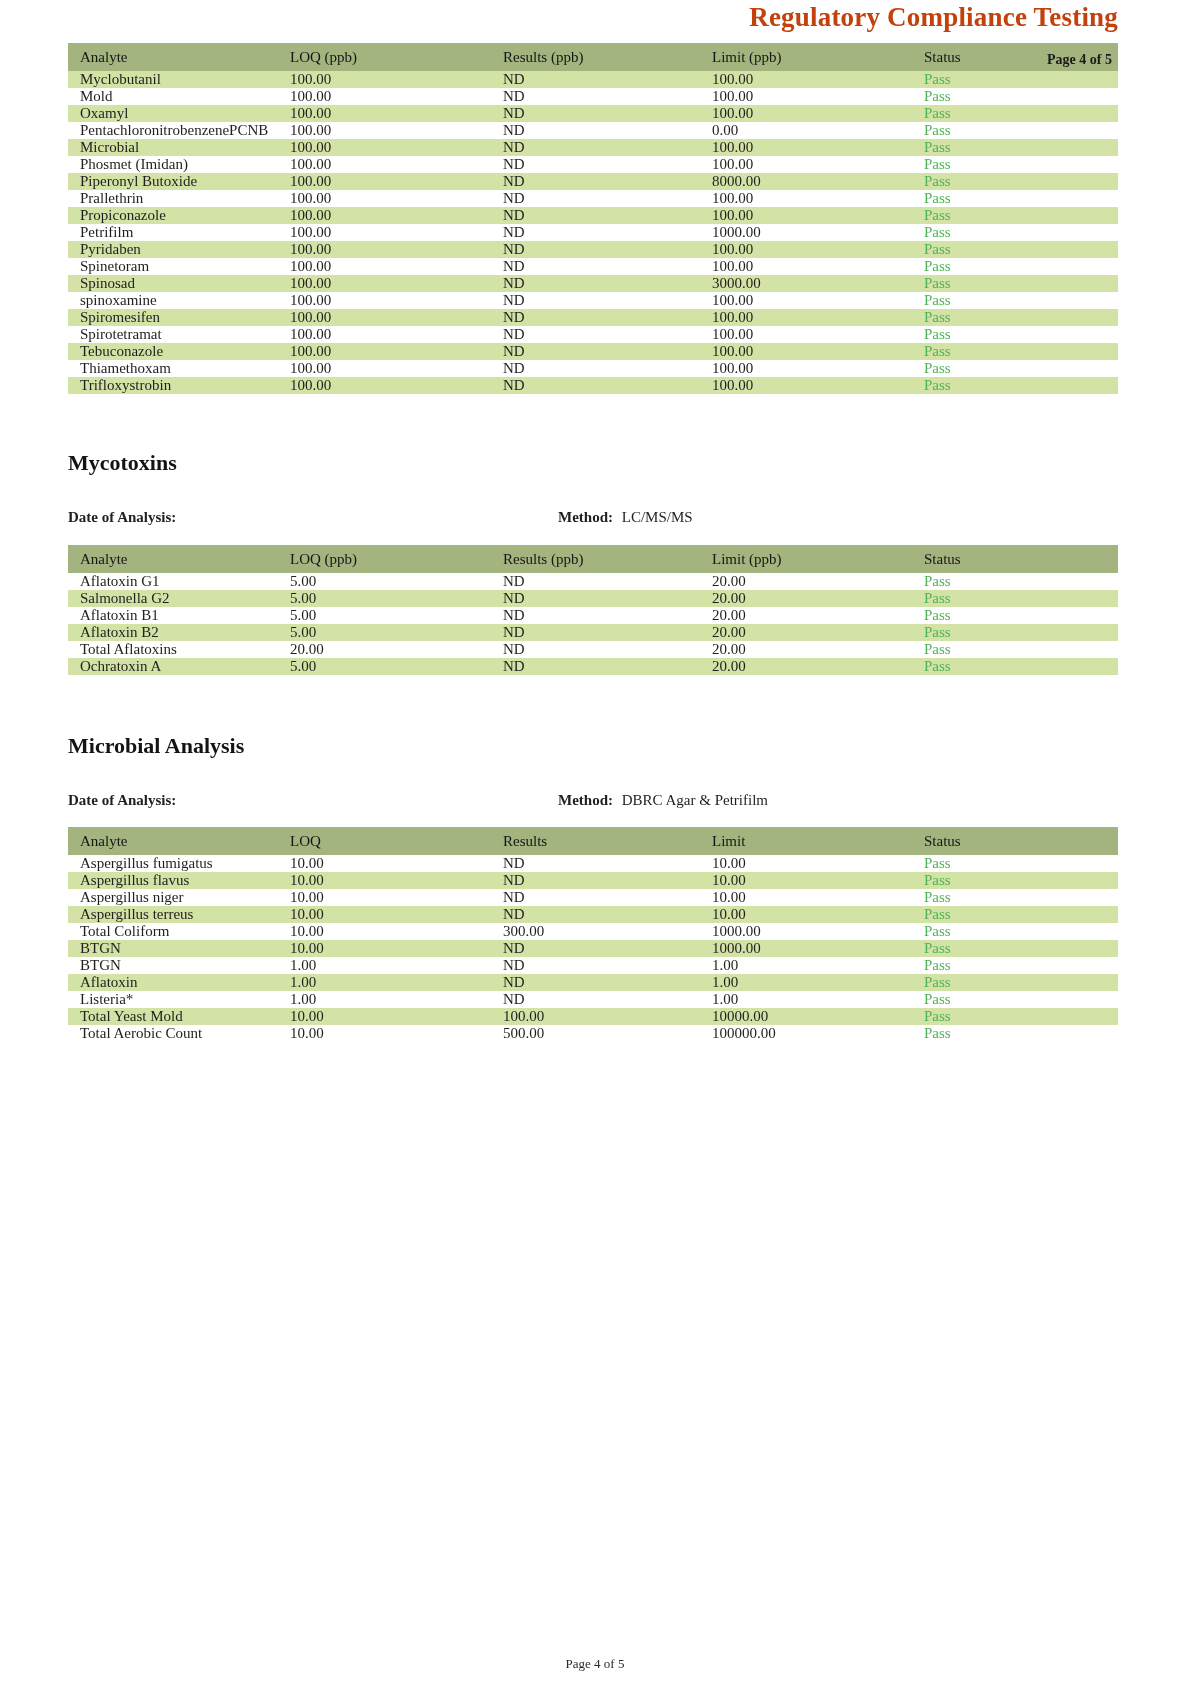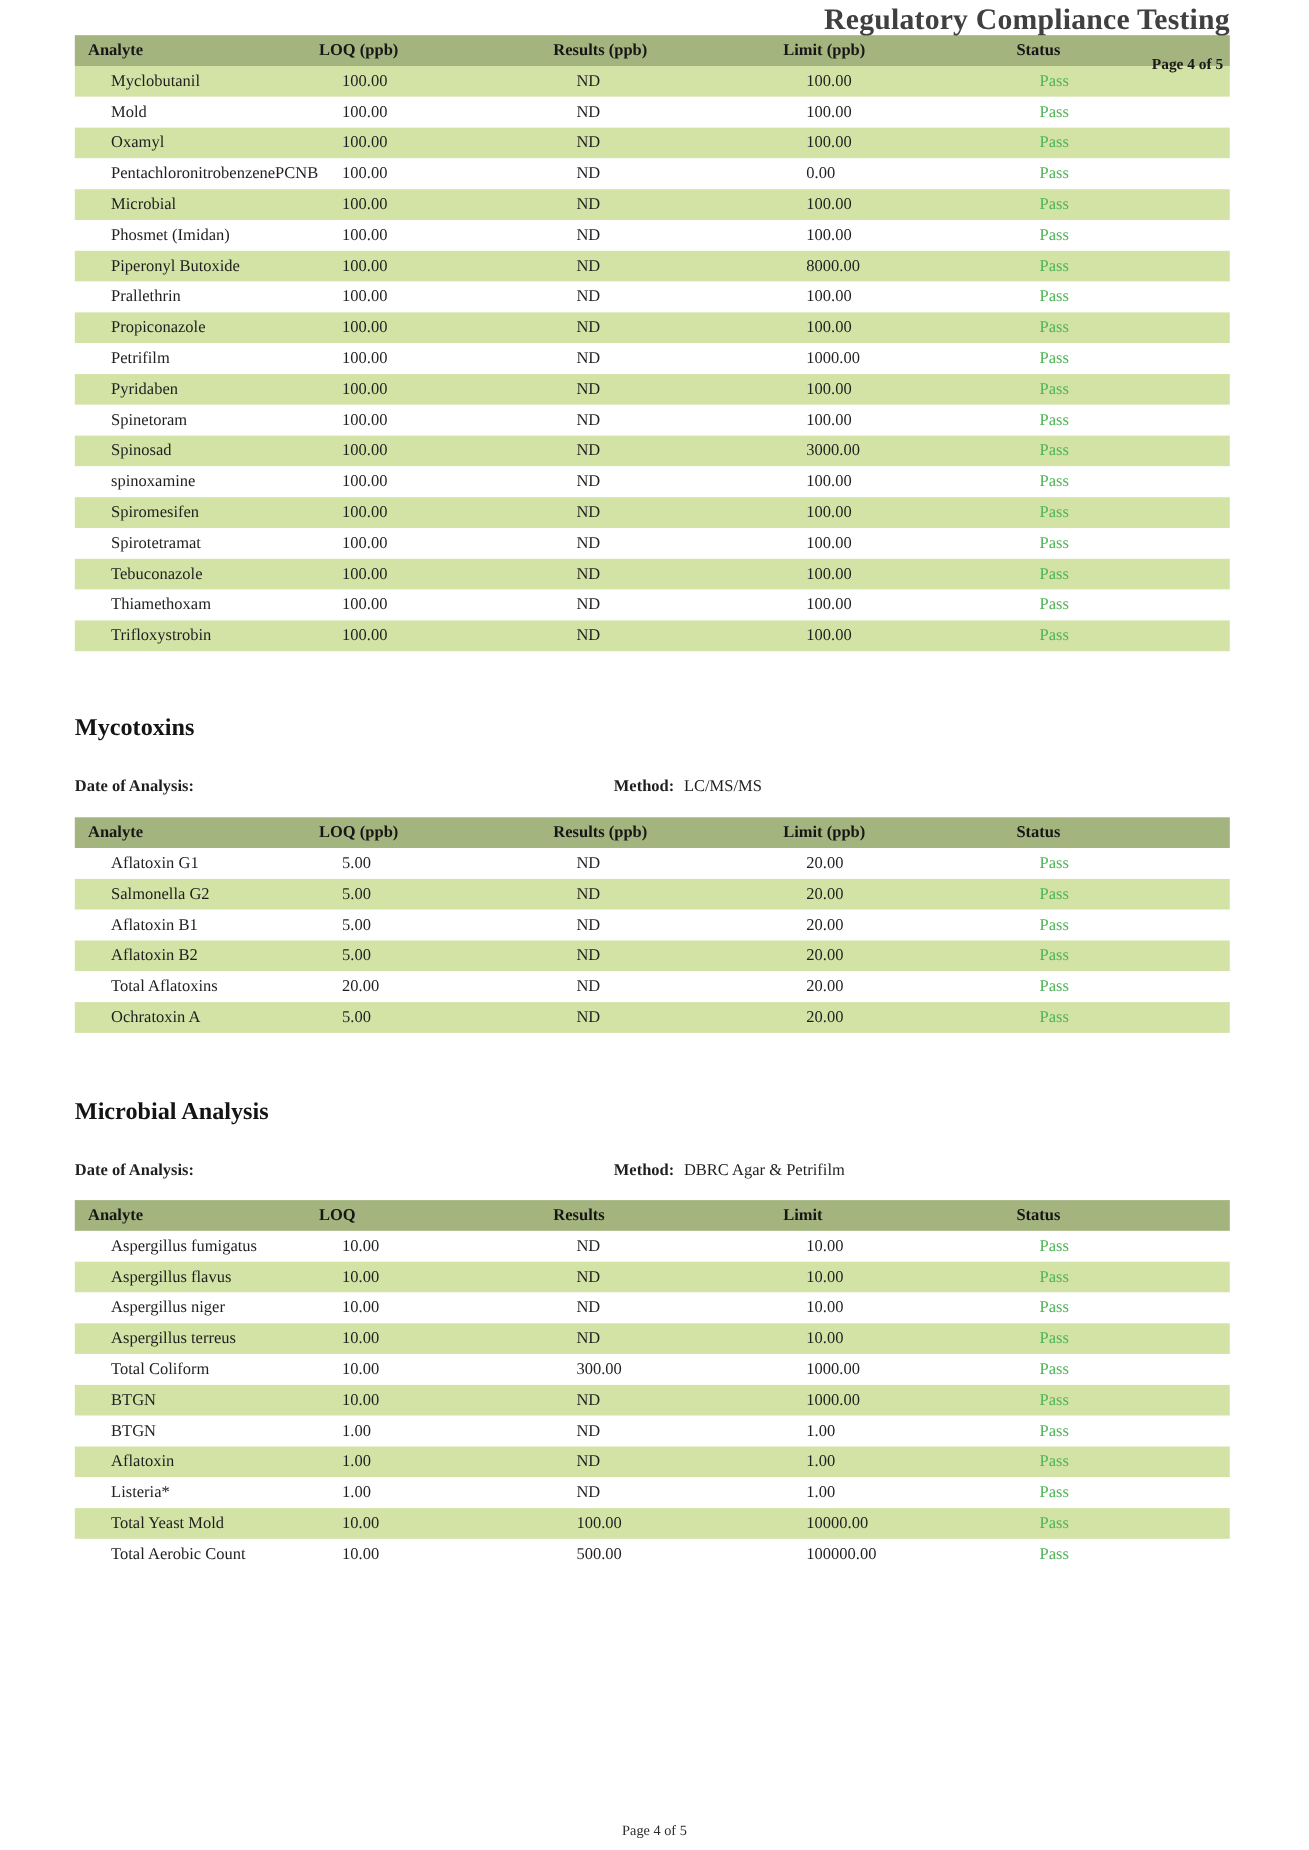--- a/index.html
+++ b/index.html
@@ -8,37 +8,37 @@
     --pass-green:#4fb456;
     --ink:#1f1f1f;
   }
   html,body{margin:0;padding:0;}
   body{
     width:1190px;height:1682px;position:relative;overflow:hidden;
     background:#ffffff;color:var(--ink);
     font-family:"Liberation Serif","DejaVu Serif",serif;
   }
   .page-title{
-    padding-top:2px;margin:0 72px 0 0;text-align:right;
-    font-size:27px;line-height:30px;color:#404040;letter-spacing:0.2px;
+    padding-top:2px;margin:0 72px 11px 0;text-align:right;
+    font-size:27px;line-height:30px;color:#c2410c;letter-spacing:0.2px;
   }
   .page-indicator{
     position:absolute;top:52px;right:78px;
     font-size:14px;font-weight:bold;color:#1a1a1a;
   }
   .ctable{width:1050px;margin-left:68px;}
   .thead{
     display:grid;grid-template-columns:222px 213px 209px 212px 1fr;
     background:var(--header-bg);height:28px;align-items:center;
-    font-weight:bold;font-size:15px;color:#161616;
+    font-weight:normal;font-size:15px;color:#161616;
   }
   .thead .hcell:first-child{padding-left:12px;}
   .trow{
     display:grid;grid-template-columns:222px 213px 209px 212px 1fr;
-    height:28px;align-items:center;font-size:15px;background:#ffffff;padding-left:21px;
+    height:17px;align-items:center;font-size:15px;background:#ffffff;
   }
   .trow .cell{white-space:nowrap;overflow:visible;}
   .trow .cell:first-child{padding-left:12px;}
   .ctable[data-table="pesticides"] .trow:nth-child(odd){background:var(--row-green);}
   .ctable[data-table="mycotoxins"] .trow:nth-child(even){background:var(--row-green);}
   .ctable[data-table="microbial"] .trow:nth-child(even){background:var(--row-green);}
   .cell-status{color:var(--pass-green);}
   .section-heading{
     margin:56px 0 0 68px;font-size:22px;line-height:25px;
     font-weight:bold;color:#141414;

